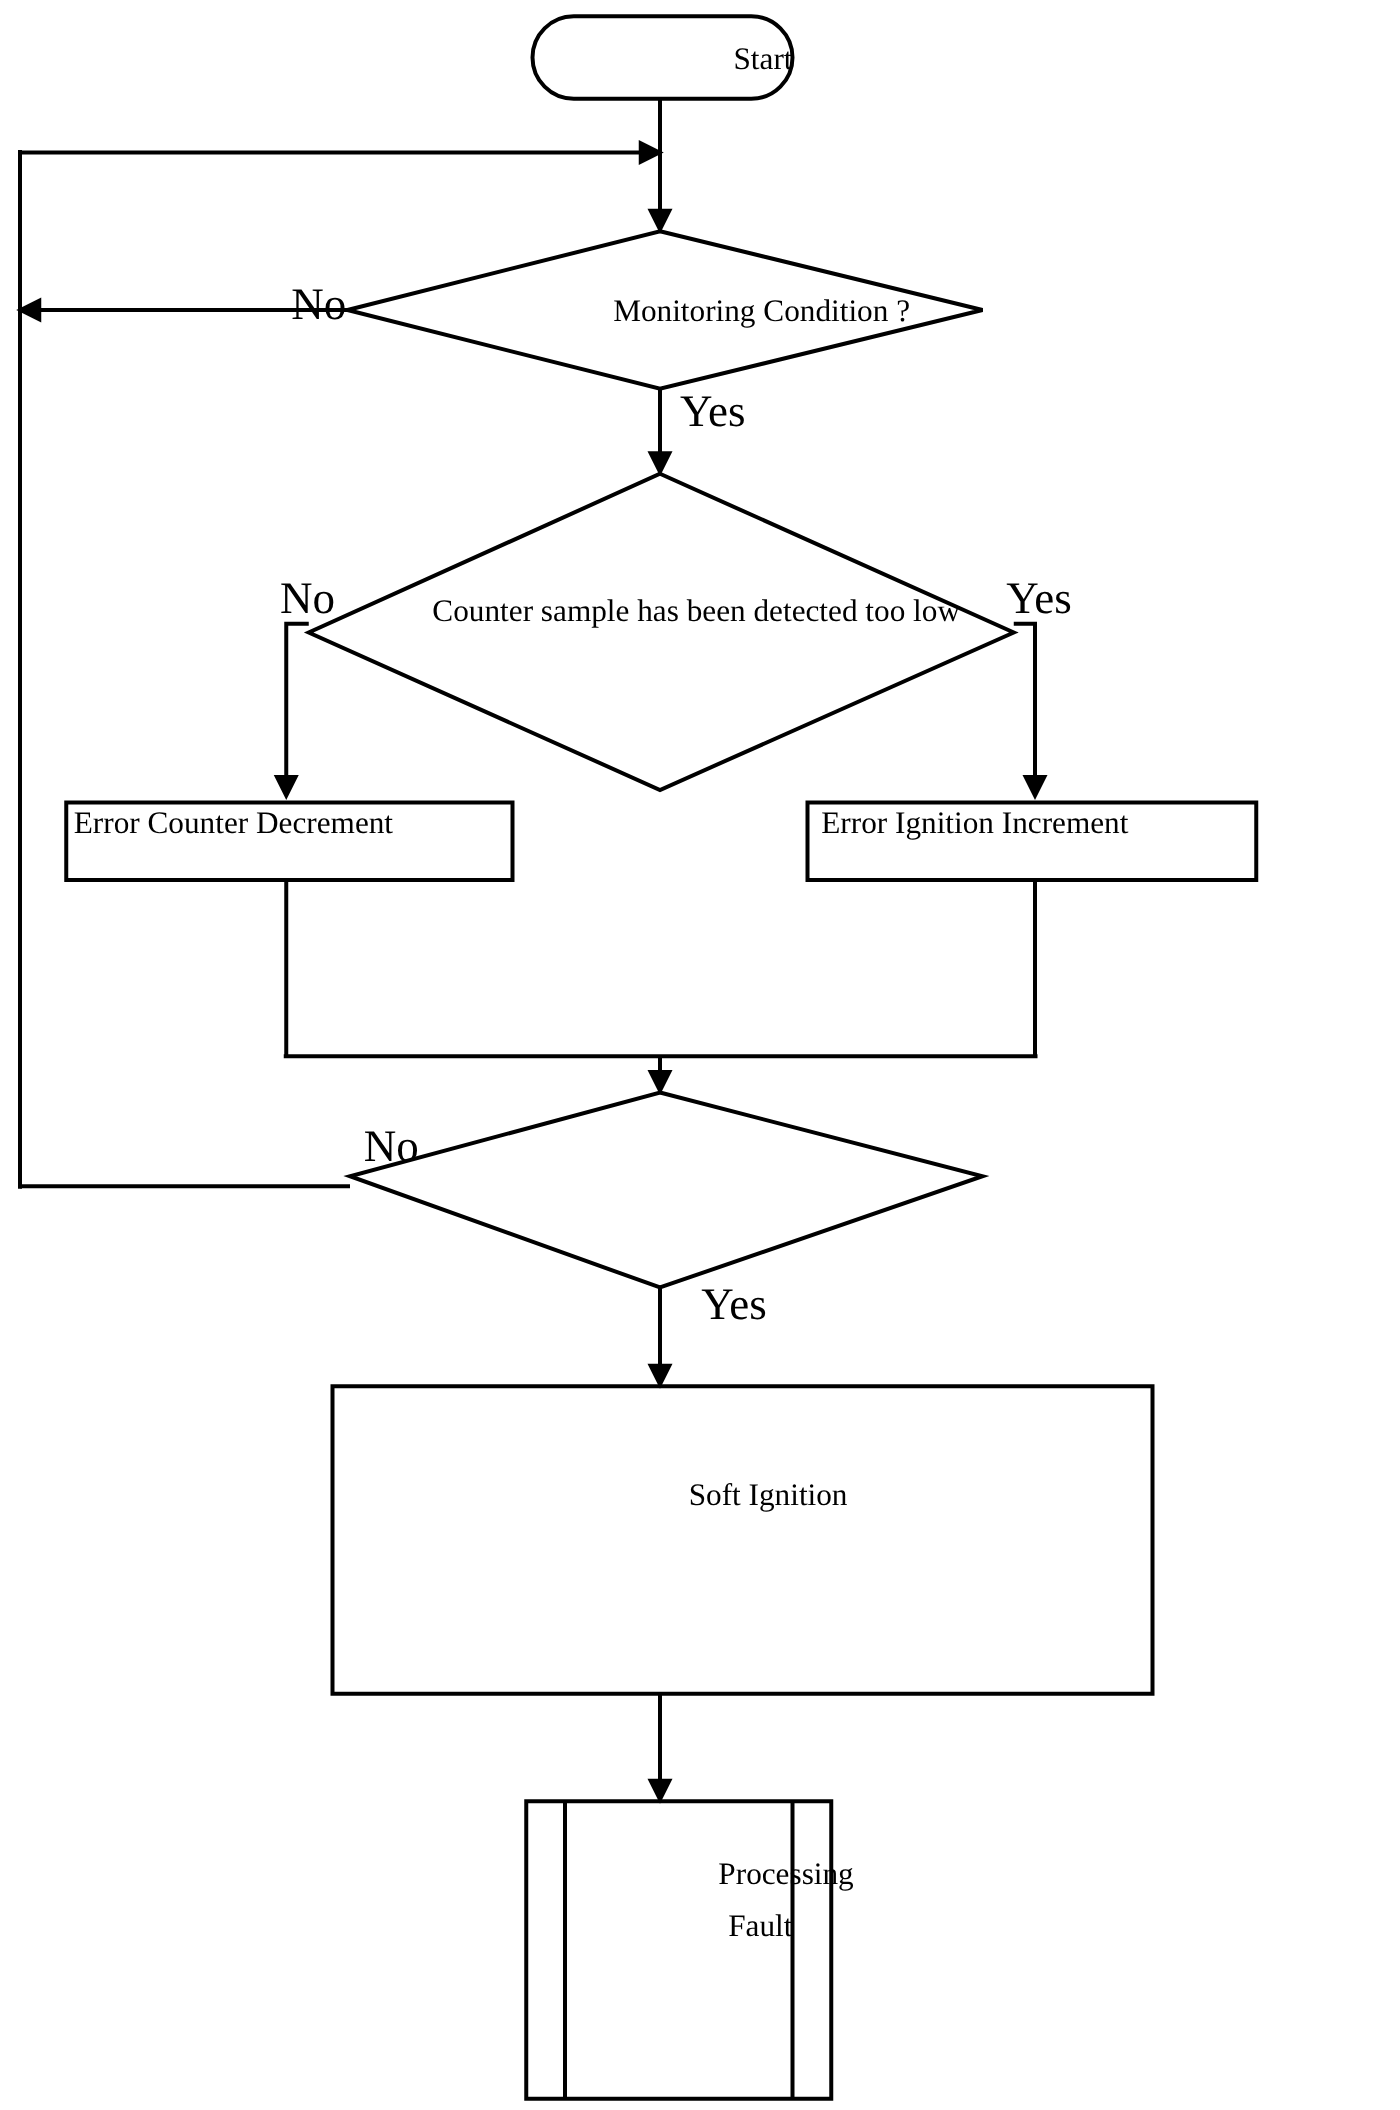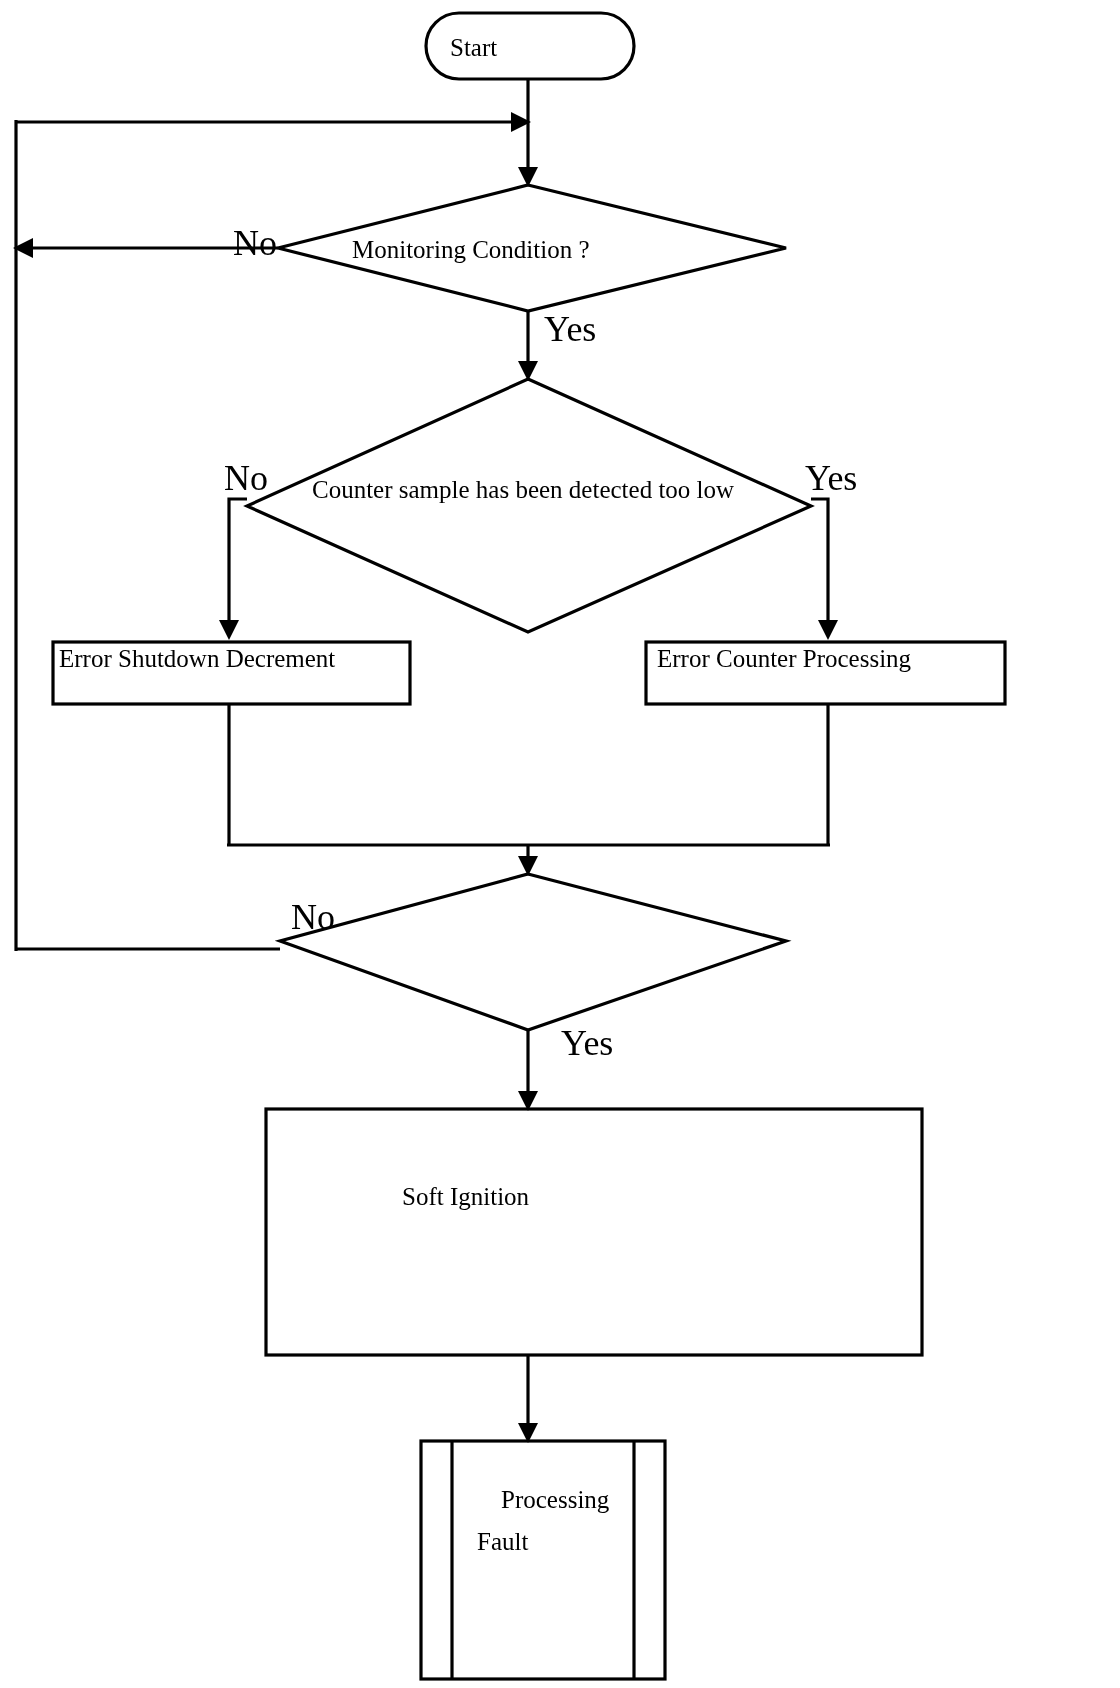--- a/index.html
+++ b/index.html
@@ -51,22 +51,21 @@
     color: #000000;
     line-height: 1.16;
   }
   .lbl-node {
     font-size: 25px;
   }
   .lbl-branch {
     font-size: 36px;
   }
   .lbl-center {
-    text-align: left;
-    margin-left: 24px;
+    text-align: right;
   }
   .lbl-left {
     text-align: left;
   }
 </style>
 </head>
 <body>
 
 <div id="canvas">
 
@@ -136,23 +135,23 @@
   <div class="lbl lbl-branch" style="left:233px; top:223px;">No</div>
 
   <div class="lbl lbl-branch" style="left:544px; top:309px;">Yes</div>
 
   <div class="lbl lbl-node lbl-center" style="left:288px; top:475px; width:480px;">Counter sample has been detected too low</div>
 
   <div class="lbl lbl-branch" style="left:224px; top:458px;">No</div>
 
   <div class="lbl lbl-branch" style="left:805px; top:458px;">Yes</div>
 
-  <div class="lbl lbl-node lbl-left" style="left:59px; top:644px; width:345px;">Error Shutdown Decrement</div>
+  <div class="lbl lbl-node lbl-left" style="left:59px; top:644px; width:345px;">Error Counter Decrement</div>
 
-  <div class="lbl lbl-node lbl-left" style="left:657px; top:644px; width:345px;">Error Counter Processing</div>
+  <div class="lbl lbl-node lbl-left" style="left:657px; top:644px; width:345px;">Error Ignition Increment</div>
 
 
   <div class="lbl lbl-branch" style="left:291px; top:897px;">No</div>
 
   <div class="lbl lbl-branch" style="left:561px; top:1023px;">Yes</div>
 
 
   <div class="lbl lbl-node lbl-center" style="left:378px; top:1182px; width:300px;">Soft Ignition</div>
 
   <div class="lbl lbl-node lbl-center" style="left:453px; top:1527px; width:181px;">Fault</div>

